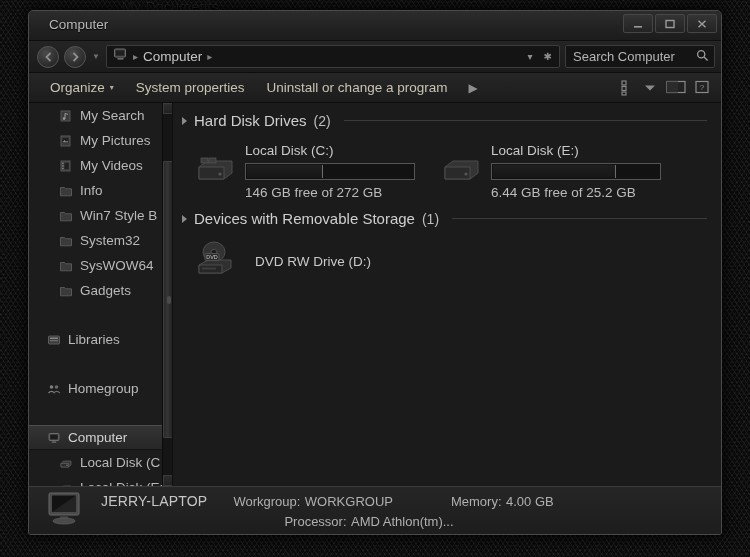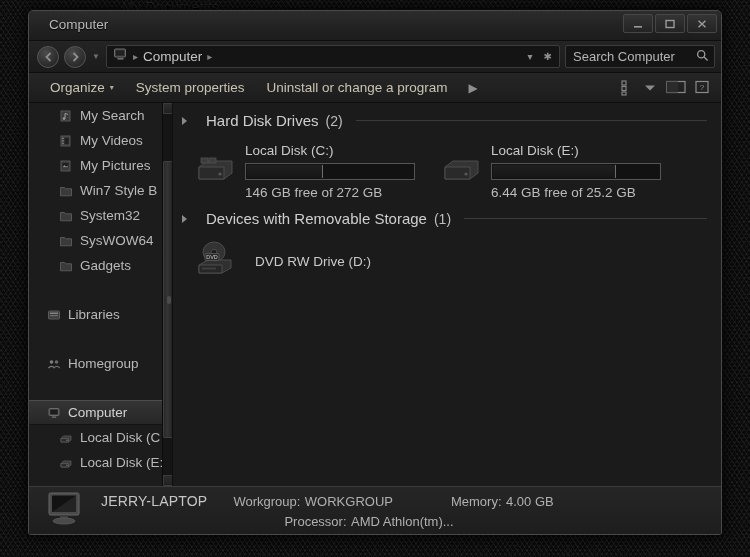--- a/index.html
+++ b/index.html
@@ -182,21 +182,21 @@
   .group-head {
     display: flex; align-items: center; gap: 7px;
     margin-bottom: 6px;
   }
   .grp-tri {
     width: 0; height: 0; flex: none;
     border-left: 5px solid #8a8a8a;
     border-top: 4px solid transparent;
     border-bottom: 4px solid transparent;
   }
-  .grp-title { color: #cfcfcf; font-size: 15px; white-space: nowrap; margin-left: 12px; }
+  .grp-title { color: #cfcfcf; font-size: 15px; white-space: nowrap; }
   .grp-count { color: #bdbdbd; font-size: 14px; }
   .grp-rule { flex: 1 1 auto; height: 1px; background: #3a3a3a; margin-left: 6px; }
 
   .tile-row { display: flex; gap: 26px; padding: 6px 0 10px 13px; }
   .tile { display: flex; gap: 10px; align-items: center; }
   .tile-text { padding-top: 2px; }
   .tile-name { color: #c9c9c9; font-size: 13.5px; margin-bottom: 5px; white-space: nowrap; }
   .meter {
     width: 170px; height: 17px;
     background: #121212;
@@ -341,37 +341,45 @@
                 <circle cx="5" cy="9.6" r="1.3" fill="#9a9a9a"></circle>
                 <path d="M6 4.5 l3 .9" stroke="#9a9a9a" stroke-width="1"></path>
               </svg>
             </span>
             <span>My Search</span>
           </div>
           <div class="nav-row indent2">
             <span style="flex: 0 0 auto; line-height: 0;">
               <svg width="14" height="14" class="nav-ico" viewBox="0 0 14 14">
                 <rect x="2" y="2" width="9" height="10" fill="#3a3a3a" stroke="#5c5c5c" stroke-width=".9"></rect>
+                <rect x="3.4" y="4" width="6" height="4.5" fill="#1f1f1f"></rect>
+                <path d="M3.6 8.3 L5.4 6 L7 7.8 L8.2 6.8 L9.2 8.3 Z" fill="#8e8e8e"></path>
+              </svg>
+            </span>
+            <span>My Pictures</span>
+          </div>
+          <div class="nav-row indent2">
+            <span style="flex: 0 0 auto; line-height: 0;">
+              <svg width="14" height="14" class="nav-ico" viewBox="0 0 14 14">
+                <rect x="2" y="2" width="9" height="10" fill="#3a3a3a" stroke="#5c5c5c" stroke-width=".9"></rect>
                 <rect x="3.2" y="3.6" width="1.4" height="1.4" fill="#8e8e8e"></rect>
                 <rect x="3.2" y="6.2" width="1.4" height="1.4" fill="#8e8e8e"></rect>
                 <rect x="3.2" y="8.8" width="1.4" height="1.4" fill="#8e8e8e"></rect>
                 <rect x="5.6" y="4" width="4" height="6" fill="#1f1f1f"></rect>
               </svg>
             </span>
             <span>My Videos</span>
           </div>
           <div class="nav-row indent2">
             <span style="flex: 0 0 auto; line-height: 0;">
               <svg width="14" height="14" class="nav-ico" viewBox="0 0 14 14">
-                <rect x="2" y="2" width="9" height="10" fill="#3a3a3a" stroke="#5c5c5c" stroke-width=".9"></rect>
-                <rect x="3.4" y="4" width="6" height="4.5" fill="#1f1f1f"></rect>
-                <path d="M3.6 8.3 L5.4 6 L7 7.8 L8.2 6.8 L9.2 8.3 Z" fill="#8e8e8e"></path>
-              </svg>
-            </span>
-            <span>My Pictures</span>
+                <path d="M1.5 3.5 h4 l1 1.3 h6 v7 h-11 Z" fill="#3a3a3a" stroke="#5c5c5c" stroke-width=".9"></path>
+              </svg>
+            </span>
+            <span>Info</span>
           </div>
           <div class="nav-row indent2">
             <span style="flex: 0 0 auto; line-height: 0;">
               <svg width="14" height="14" class="nav-ico" viewBox="0 0 14 14">
                 <path d="M1.5 3.5 h4 l1 1.3 h6 v7 h-11 Z" fill="#3a3a3a" stroke="#5c5c5c" stroke-width=".9"></path>
               </svg>
             </span>
             <span>Win7 Style B</span>
           </div>
           <div class="nav-row indent2">

